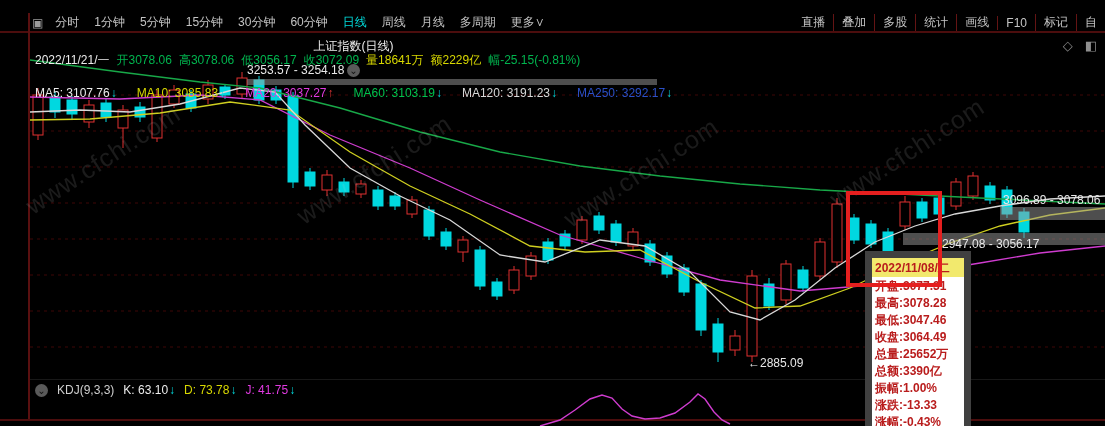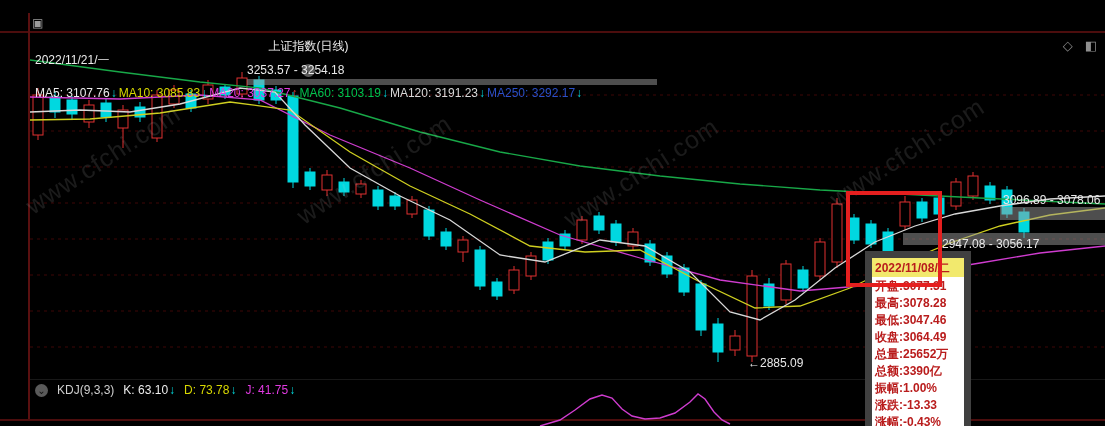--- a/index.html
+++ b/index.html
@@ -49,38 +49,70 @@
            z-index:4;white-space:nowrap;}
   .kdj-name{color:#cfcfcf;}
 </style>
 </head>
 <body>
 
 <div class="screen">
 
   <div class="toolbar">
     <span class="tb-win">▣</span>
+    <div class="tb-left" id="tbLeft">
+        <span class="tb-item">分时</span>
+        <span class="tb-item">1分钟</span>
+        <span class="tb-item">5分钟</span>
+        <span class="tb-item">15分钟</span>
+        <span class="tb-item">30分钟</span>
+        <span class="tb-item">60分钟</span>
+        <span class="tb-item active">日线</span>
+        <span class="tb-item">周线</span>
+        <span class="tb-item">月线</span>
+        <span class="tb-item">多周期</span>
+        <span class="tb-item">更多∨</span>
+      </div>
+    <div class="tb-right" id="tbRight">
+        <span class="tool">直播</span>
+        <span class="tool">叠加</span>
+        <span class="tool">多股</span>
+        <span class="tool">统计</span>
+        <span class="tool">画线</span>
+        <span class="tool">F10</span>
+        <span class="tool">标记</span>
+        <span class="tool">自</span>
+      </div>
   </div>
   <div class="hline-top"></div>
   <div class="vline-left"></div>
 
   <div class="ind-row ind-row1">
     <span class="title">上证指数(日线)</span>
     <span class="circ">⌄</span>
-    <span id="maItems" style="display:flex;gap:2px;">
+    <span id="maItems" style="display:flex;gap:20px;">
         <span style="color: rgb(236, 236, 236);">MA5: 3107.76<span class="arrow" style="color: rgb(0, 220, 224);">↓</span></span>
         <span style="color: rgb(216, 216, 0);">MA10: 3085.83<span class="arrow" style="color: rgb(0, 220, 224);">↓</span></span>
         <span style="color: rgb(224, 58, 224);">MA20: 3037.27<span class="arrow" style="color: rgb(226, 53, 53);">↑</span></span>
         <span style="color: rgb(0, 194, 78);">MA60: 3103.19<span class="arrow" style="color: rgb(0, 220, 224);">↓</span></span>
         <span style="color: rgb(216, 216, 216);">MA120: 3191.23<span class="arrow" style="color: rgb(0, 220, 224);">↓</span></span>
         <span style="color: rgb(43, 80, 200);">MA250: 3292.17<span class="arrow" style="color: rgb(0, 220, 224);">↓</span></span>
       </span>
   </div>
   <div class="ind-row ind-row2">
     <span style="color:#ececec">2022/11/21/一</span>
+    <span id="quoteItems" style="display:flex;gap:7px;">
+        <span style="color: rgb(0, 180, 78);">开3078.06</span>
+        <span style="color: rgb(0, 180, 78);">高3078.06</span>
+        <span style="color: rgb(0, 180, 78);">低3056.17</span>
+        <span style="color: rgb(0, 180, 78);">收3072.09</span>
+        <span style="color: rgb(216, 216, 0);">量18641万</span>
+        <span style="color: rgb(216, 216, 0);">额2229亿</span>
+        <span style="color: rgb(0, 180, 78);">幅-25.15(-0.81%)</span>
+      </span>
   </div>
 
   <svg class="chart" id="chartSvg" width="1105" height="426" viewBox="0 0 1105 426">
       <line x1="30" y1="95" x2="1105" y2="95" stroke="#3f0707" stroke-width="1" stroke-dasharray="3 4"></line>
       <line x1="30" y1="131" x2="1105" y2="131" stroke="#3f0707" stroke-width="1" stroke-dasharray="3 4"></line>
       <line x1="30" y1="167" x2="1105" y2="167" stroke="#3f0707" stroke-width="1" stroke-dasharray="3 4"></line>
       <line x1="30" y1="203" x2="1105" y2="203" stroke="#3f0707" stroke-width="1" stroke-dasharray="3 4"></line>
       <line x1="30" y1="239" x2="1105" y2="239" stroke="#3f0707" stroke-width="1" stroke-dasharray="3 4"></line>
       <line x1="30" y1="275" x2="1105" y2="275" stroke="#3f0707" stroke-width="1" stroke-dasharray="3 4"></line>
       <line x1="30" y1="311" x2="1105" y2="311" stroke="#3f0707" stroke-width="1" stroke-dasharray="3 4"></line>

